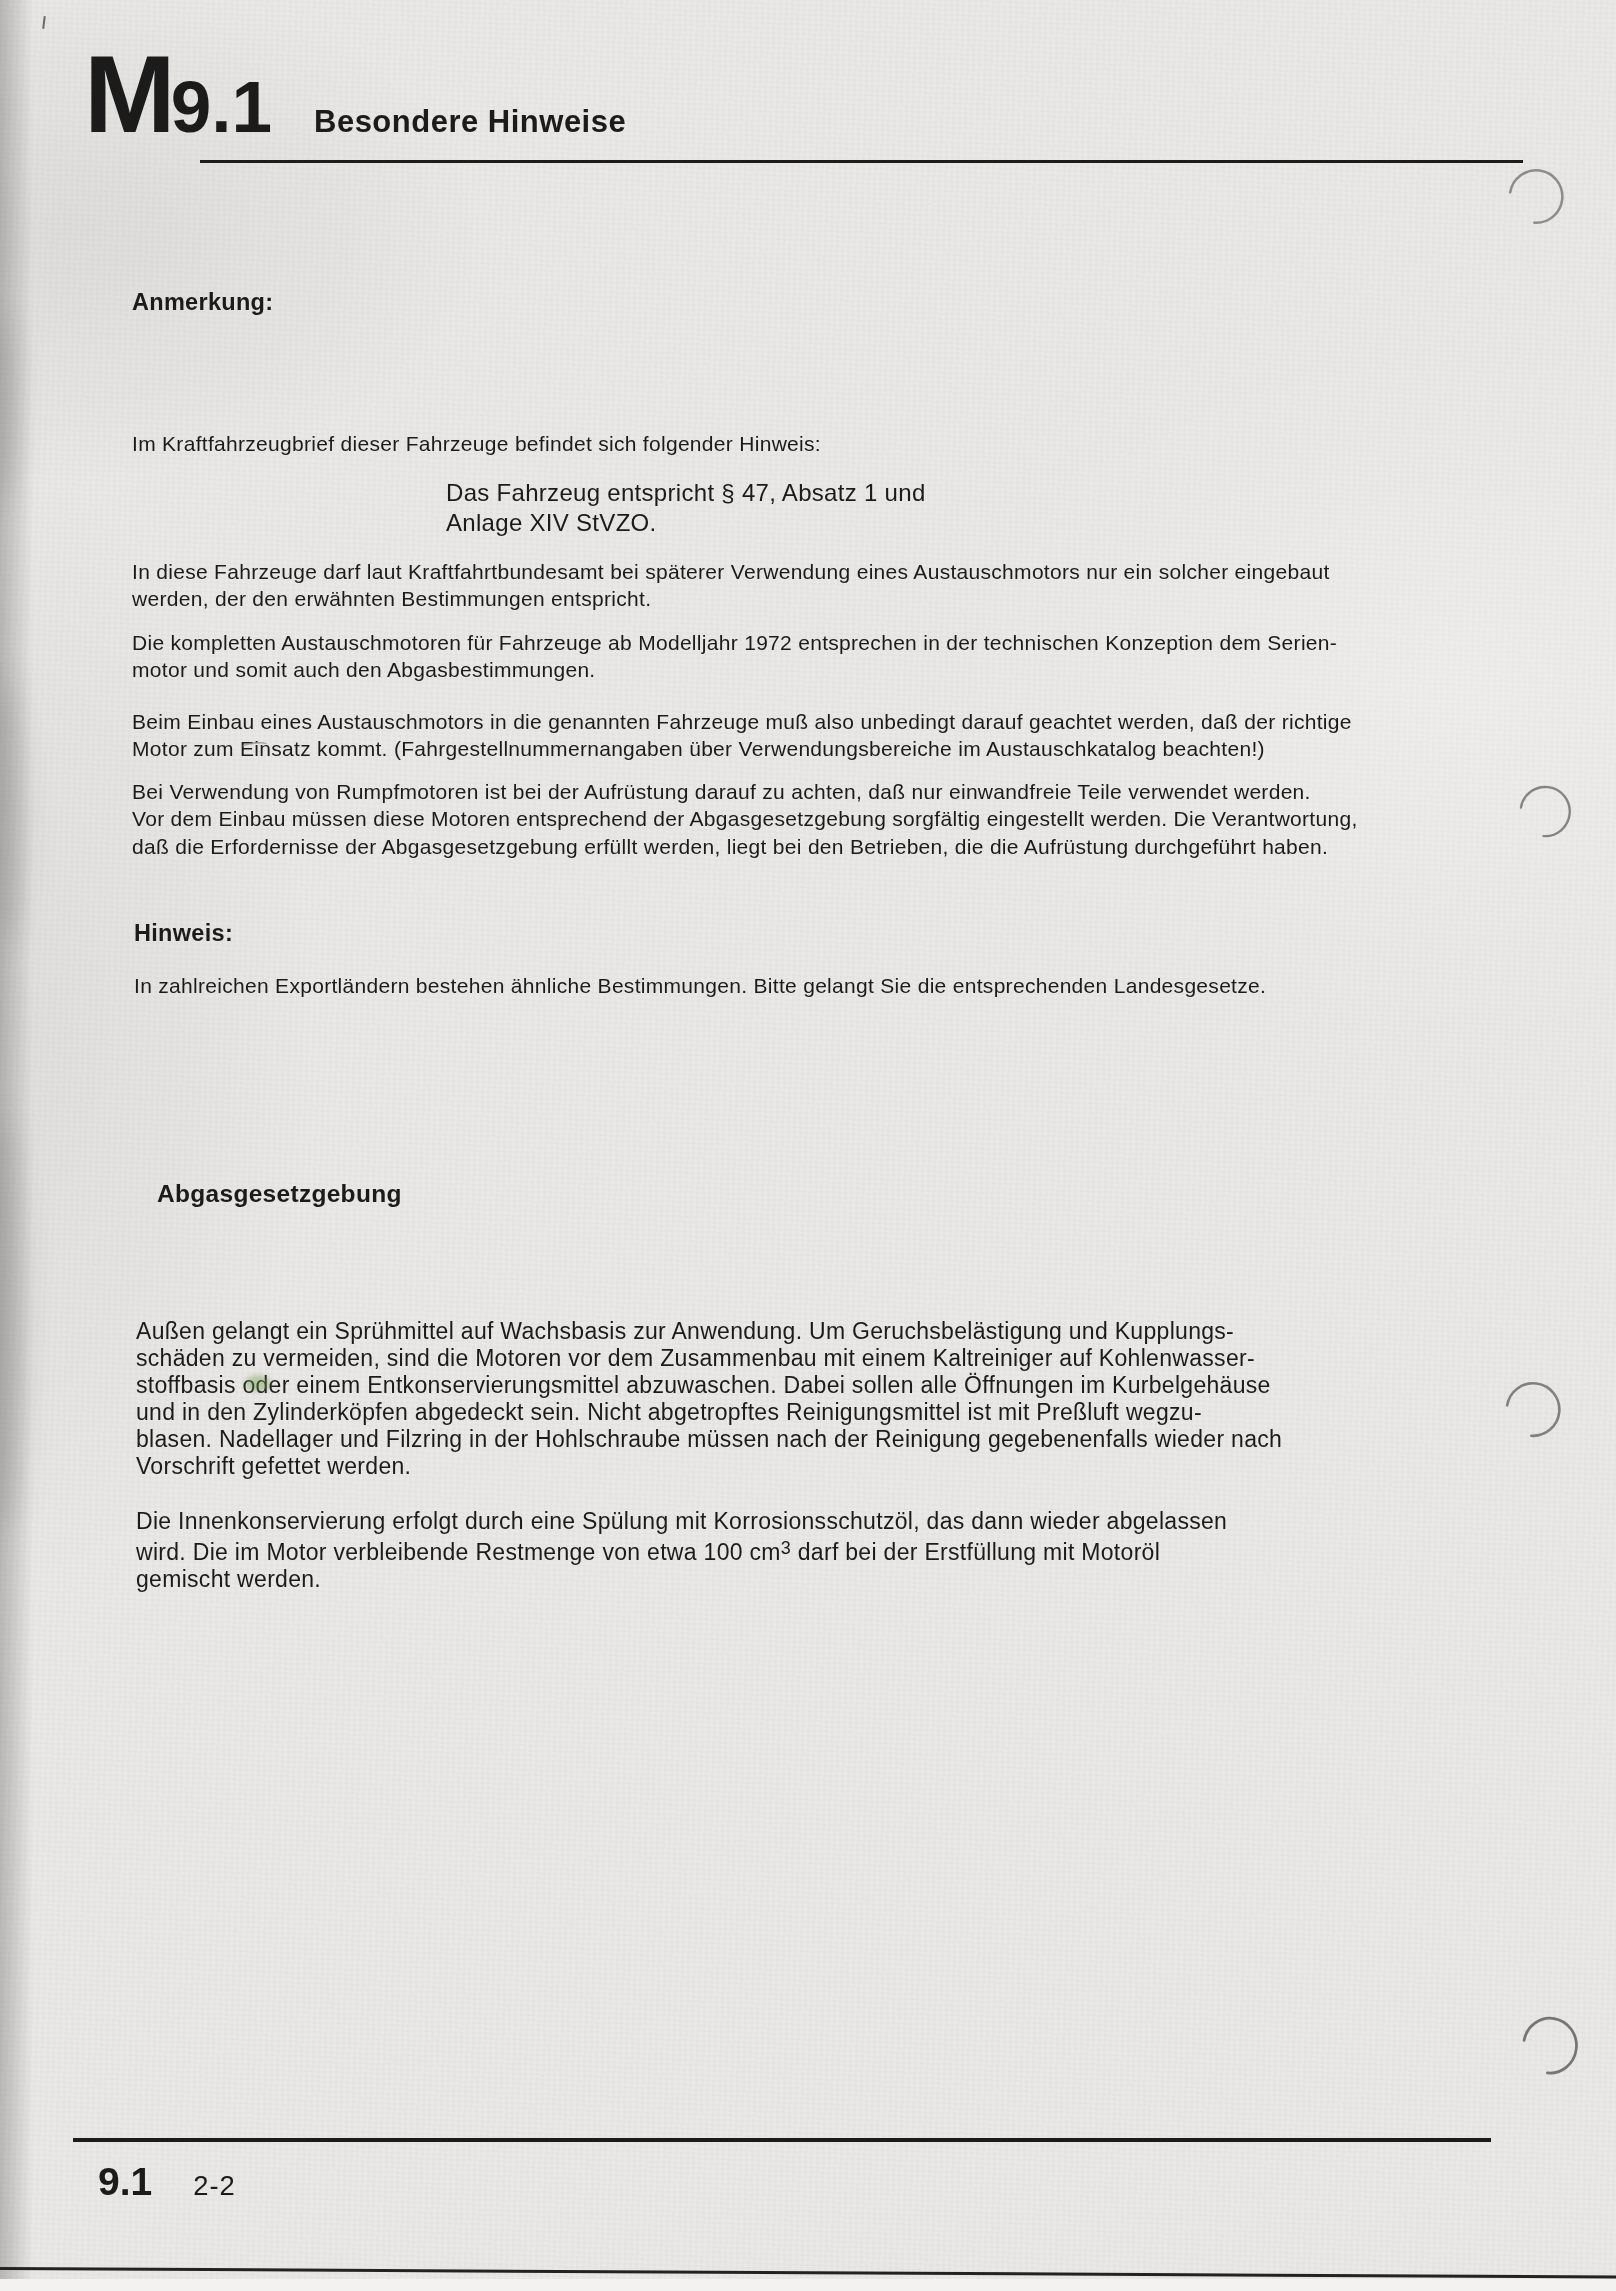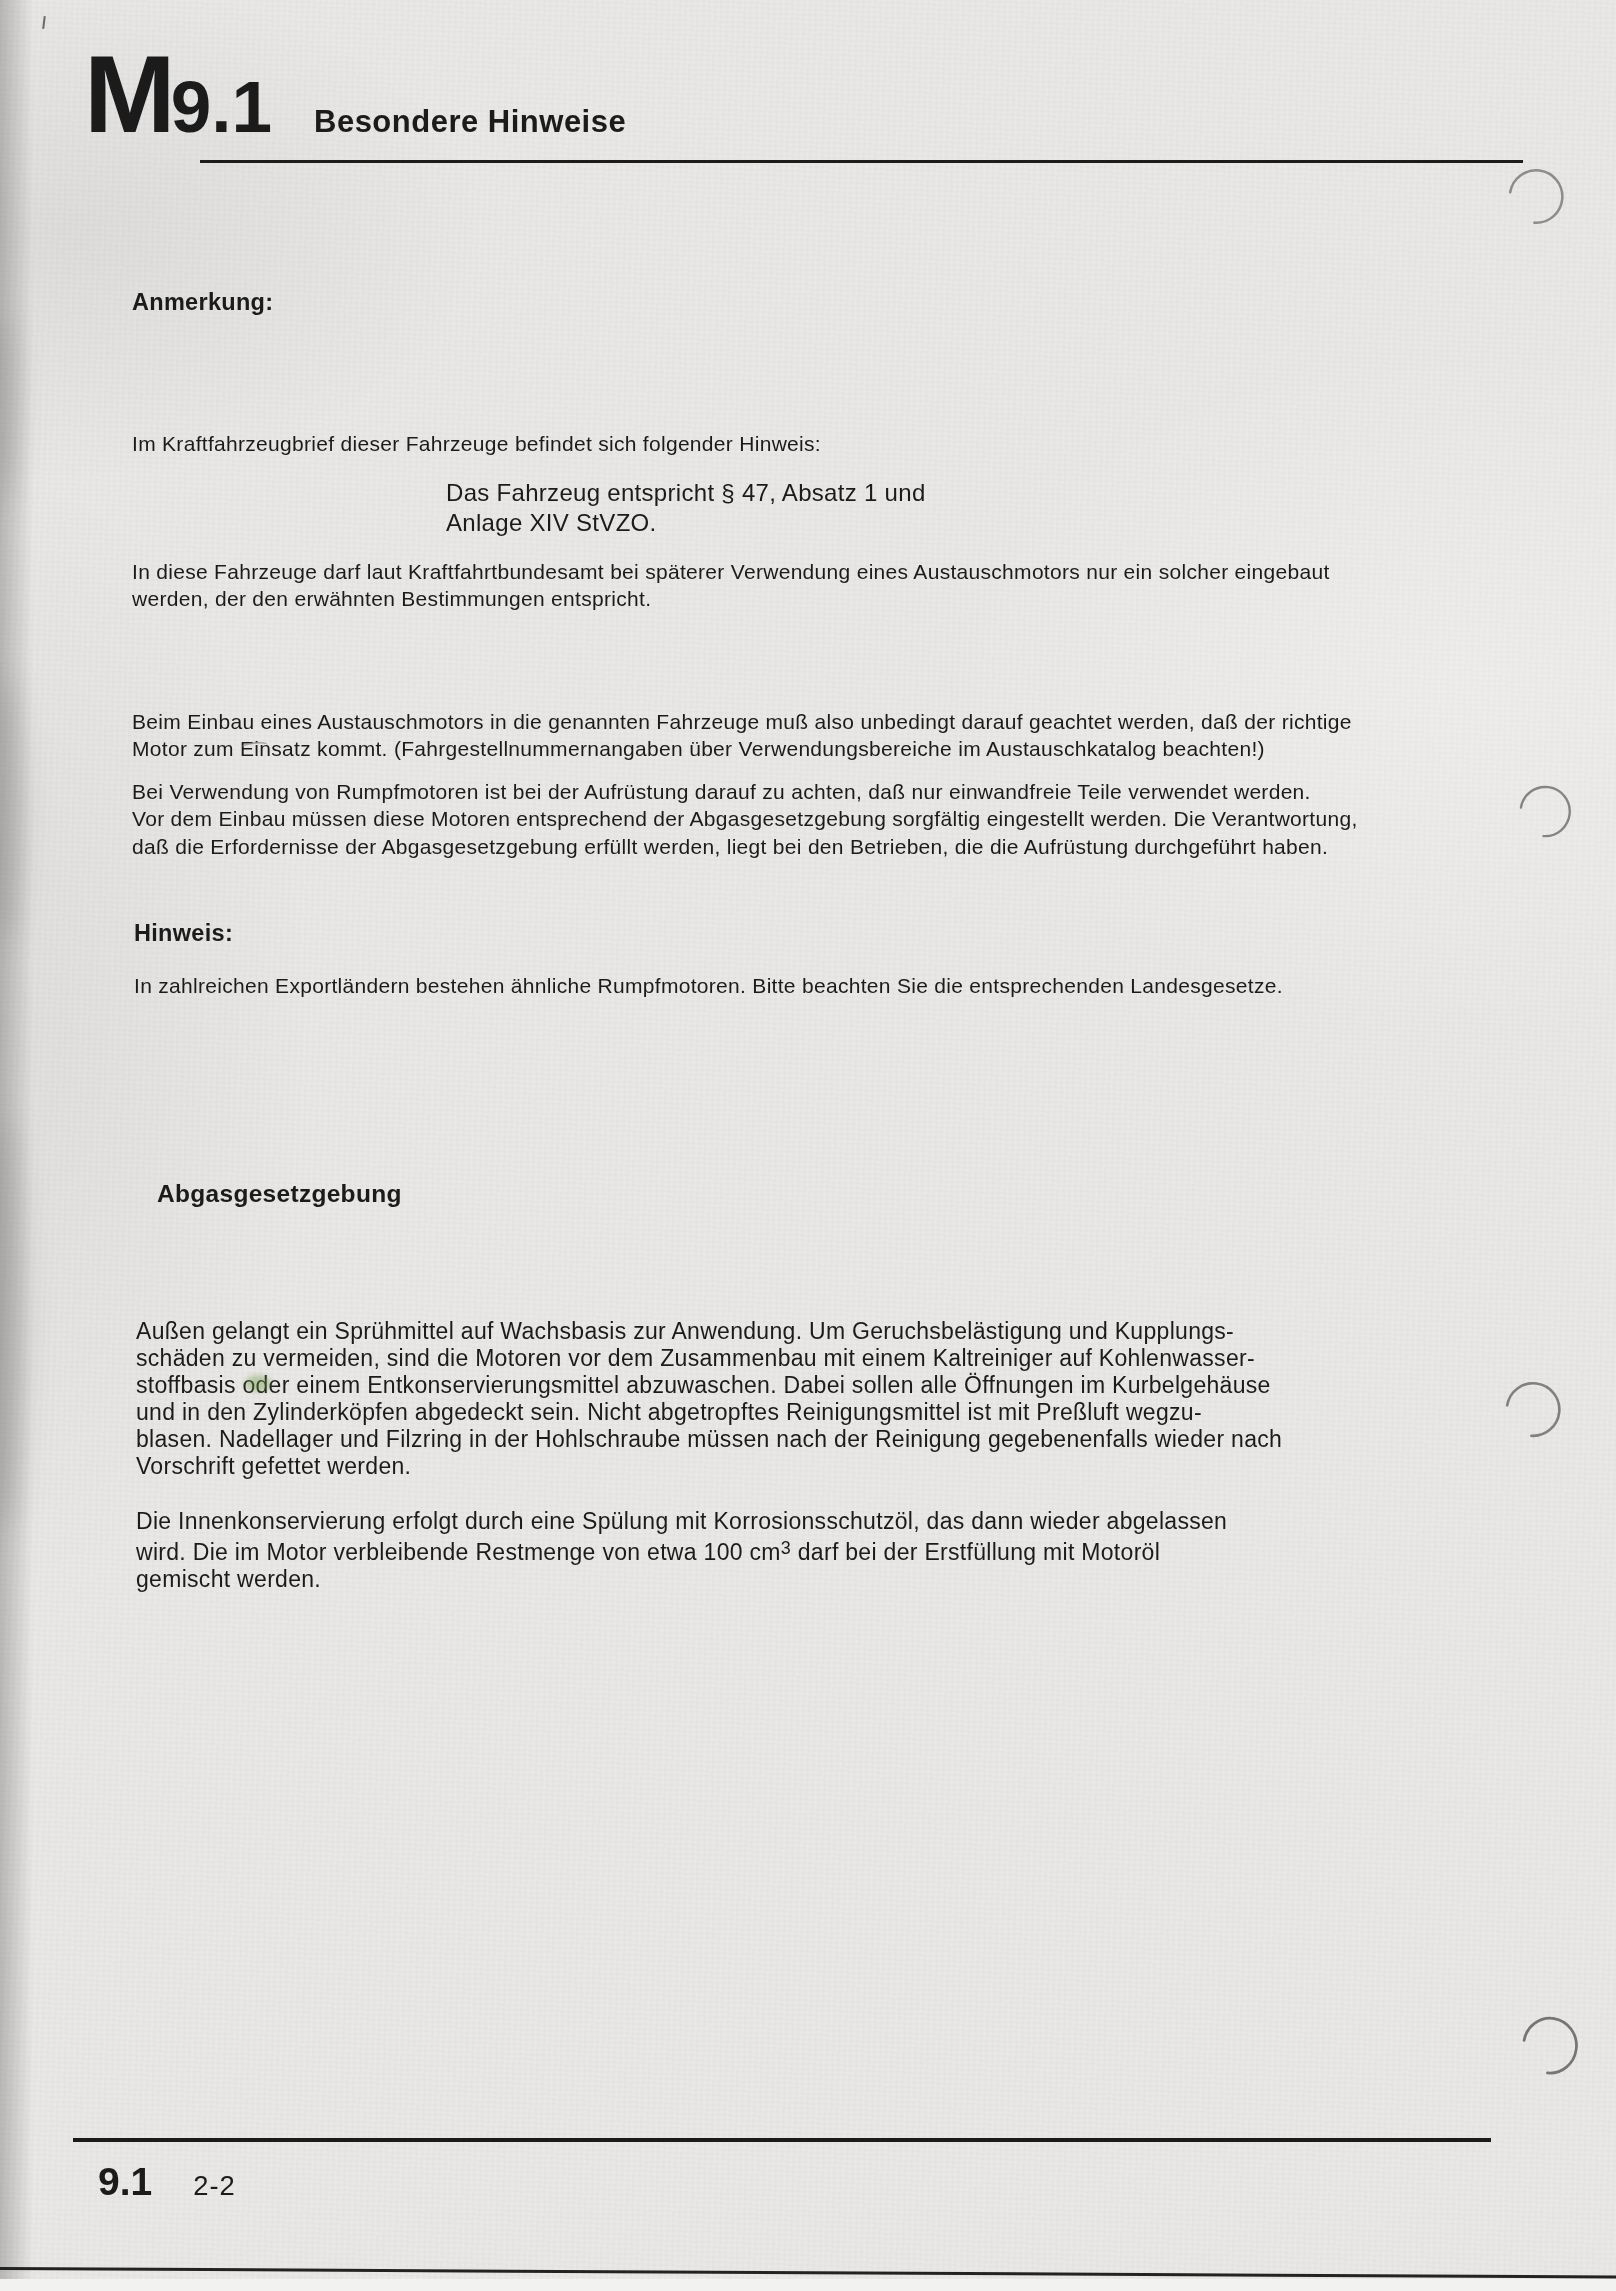--- a/index.html
+++ b/index.html
@@ -77,28 +77,30 @@
   </div>
   <div class="header-title">Besondere Hinweise</div>
   <div class="header-rule"></div>
 
   <div class="h-small" style="left:132px;top:278px;margin-top:13px;">Anmerkung:</div>
   <div class="para body-a" style="left:132px;top:430px;width:1411px;">Im Kraftfahrzeugbrief dieser Fahrzeuge befindet sich folgender Hinweis:</div>
   <div class="para quote" style="left:446px;top:478px;width:882px;">Das Fahrzeug entspricht § 47, Absatz 1 und
 Anlage XIV StVZO.</div>
   <div class="para body-a" style="left:132px;top:558px;width:1411px;">In diese Fahrzeuge darf laut Kraftfahrtbundesamt bei späterer Verwendung eines Austauschmotors nur ein solcher eingebaut
 werden, der den erwähnten Bestimmungen entspricht.</div>
+  <div class="para body-a" style="left:132px;top:629px;width:1411px;">Die kompletten Austauschmotoren für Fahrzeuge ab Modelljahr 1972 entsprechen in der technischen Konzeption dem Serien-
+motor und somit auch den Abgasbestimmungen.</div>
   <div class="para body-a" style="left:132px;top:708px;width:1411px;">Beim Einbau eines Austauschmotors in die genannten Fahrzeuge muß also unbedingt darauf geachtet werden, daß der richtige
 Motor zum Einsatz kommt. (Fahrgestellnummernangaben über Verwendungsbereiche im Austauschkatalog beachten!)</div>
   <div class="para body-a" style="left:132px;top:778px;width:1431px;">Bei Verwendung von Rumpfmotoren ist bei der Aufrüstung darauf zu achten, daß nur einwandfreie Teile verwendet werden.
 Vor dem Einbau müssen diese Motoren entsprechend der Abgasgesetzgebung sorgfältig eingestellt werden. Die Verantwortung,
 daß die Erfordernisse der Abgasgesetzgebung erfüllt werden, liegt bei den Betrieben, die die Aufrüstung durchgeführt haben.</div>
 
   <div class="h-small" style="left:134px;top:922px;">Hinweis:</div>
-  <div class="para body-a" style="left:134px;top:972px;width:1411px;">In zahlreichen Exportländern bestehen ähnliche Rumpfmotoren. Bitte beachten Sie die entsprechenden Landesgesetze.</div>
+  <div class="para body-a" style="left:134px;top:972px;width:1411px;">In zahlreichen Exportländern bestehen ähnliche Bestimmungen. Bitte gelangt Sie die entsprechenden Landesgesetze.</div>
 
   <div class="h-small" style="left:157px;top:1182px;font-size:24.5px;">Abgasgesetzgebung</div>
   <div class="para body-b" style="left:136px;top:1318px;width:1431px;">Außen gelangt ein Sprühmittel auf Wachsbasis zur Anwendung. Um Geruchsbelästigung und Kupplungs-
 schäden zu vermeiden, sind die Motoren vor dem Zusammenbau mit einem Kaltreiniger auf Kohlenwasser-
 stoffbasis oder einem Entkonservierungsmittel abzuwaschen. Dabei sollen alle Öffnungen im Kurbelgehäuse
 und in den Zylinderköpfen abgedeckt sein. Nicht abgetropftes Reinigungsmittel ist mit Preßluft wegzu-
 blasen. Nadellager und Filzring in der Hohlschraube müssen nach der Reinigung gegebenenfalls wieder nach
 Vorschrift gefettet werden.</div>
   <div class="para body-b" style="left:136px;top:1508px;width:1431px;"><span>Die Innenkonservierung erfolgt durch eine Spülung mit Korrosionsschutzöl, das dann wieder abgelassen
 wird. Die im Motor verbleibende Restmenge von etwa 100 cm</span><sup class="cm3">3</sup><span> darf bei der Erstfüllung mit Motoröl

